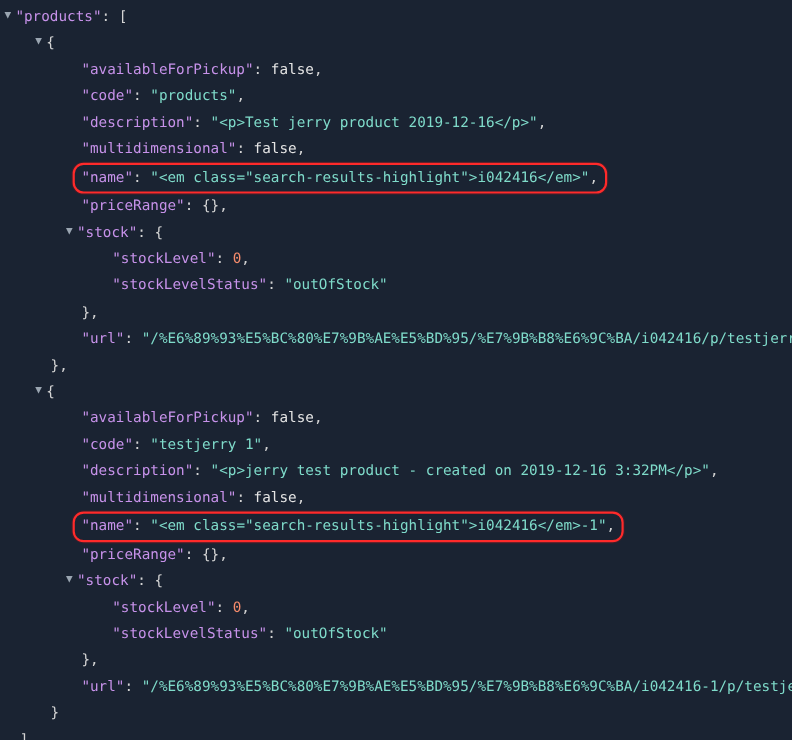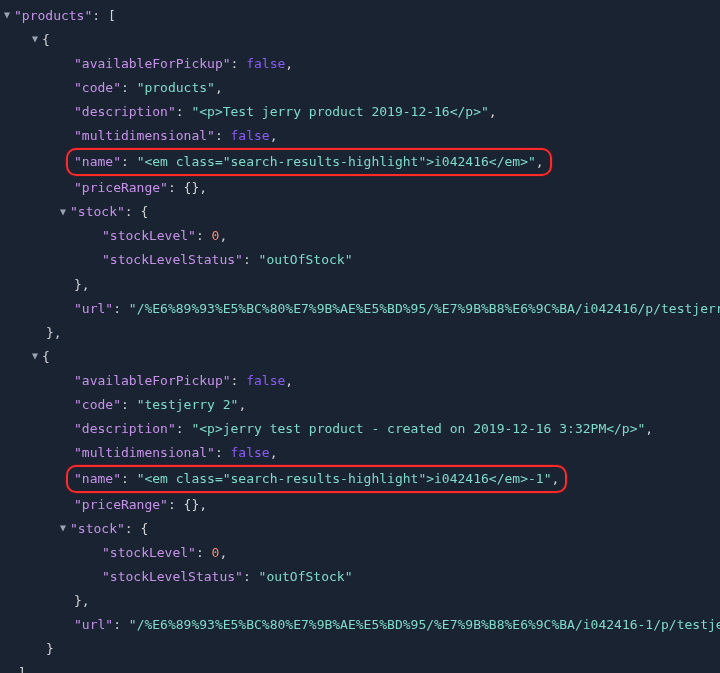--- a/index.html
+++ b/index.html
@@ -13,21 +13,21 @@
     width: 720px;
   }
   .viewer {
     padding: 4px 4px 10px 4px;
     white-space: nowrap;
   }
   .line { position: relative; }
   .key    { color: #c792ea; }      
   .str    { color: #7fdbca; }      
   .num    { color: #f78c6c; }      
-  .bool   { color: #8b5cf6; }      
+  .bool   { color: #e5e5e5; }      
   .punct  { color: #d4d4d4; }
   .colon  { color: #d4d4d4; }
   .twisty {
     display: inline-block;
     width: 10px;
     margin-left: -14px;
     color: #9aa5b1;
     font-size: 10px;
     vertical-align: middle;
     position: relative;
@@ -108,21 +108,21 @@
 
   <div class="line i1">
     <span class="twisty">▼</span><span class="punct">{</span>
   </div>
 
   <div class="line i2">
     <span class="key">"<span>availableForPickup</span>"</span><span class="colon">: </span><span class="bool">false</span><span class="punct">,</span>
   </div>
 
   <div class="line i2">
-    <span class="key">"<span>code</span>"</span><span class="colon">: </span><span class="str">"<span>testjerry 2</span>"</span><span class="punct">,</span>
+    <span class="key">"<span>code</span>"</span><span class="colon">: </span><span class="str">"<span>testjerry 1</span>"</span><span class="punct">,</span>
   </div>
 
   <div class="line i2">
     <span class="key">"<span>description</span>"</span><span class="colon">: </span><span class="str">"<span>&lt;p&gt;jerry test product - created on 2019-12-16 3:32PM&lt;/p&gt;</span>"</span><span class="punct">,</span>
   </div>
 
   <div class="line i2">
     <span class="key">"<span>multidimensional</span>"</span><span class="colon">: </span><span class="bool">false</span><span class="punct">,</span>
   </div>
 

